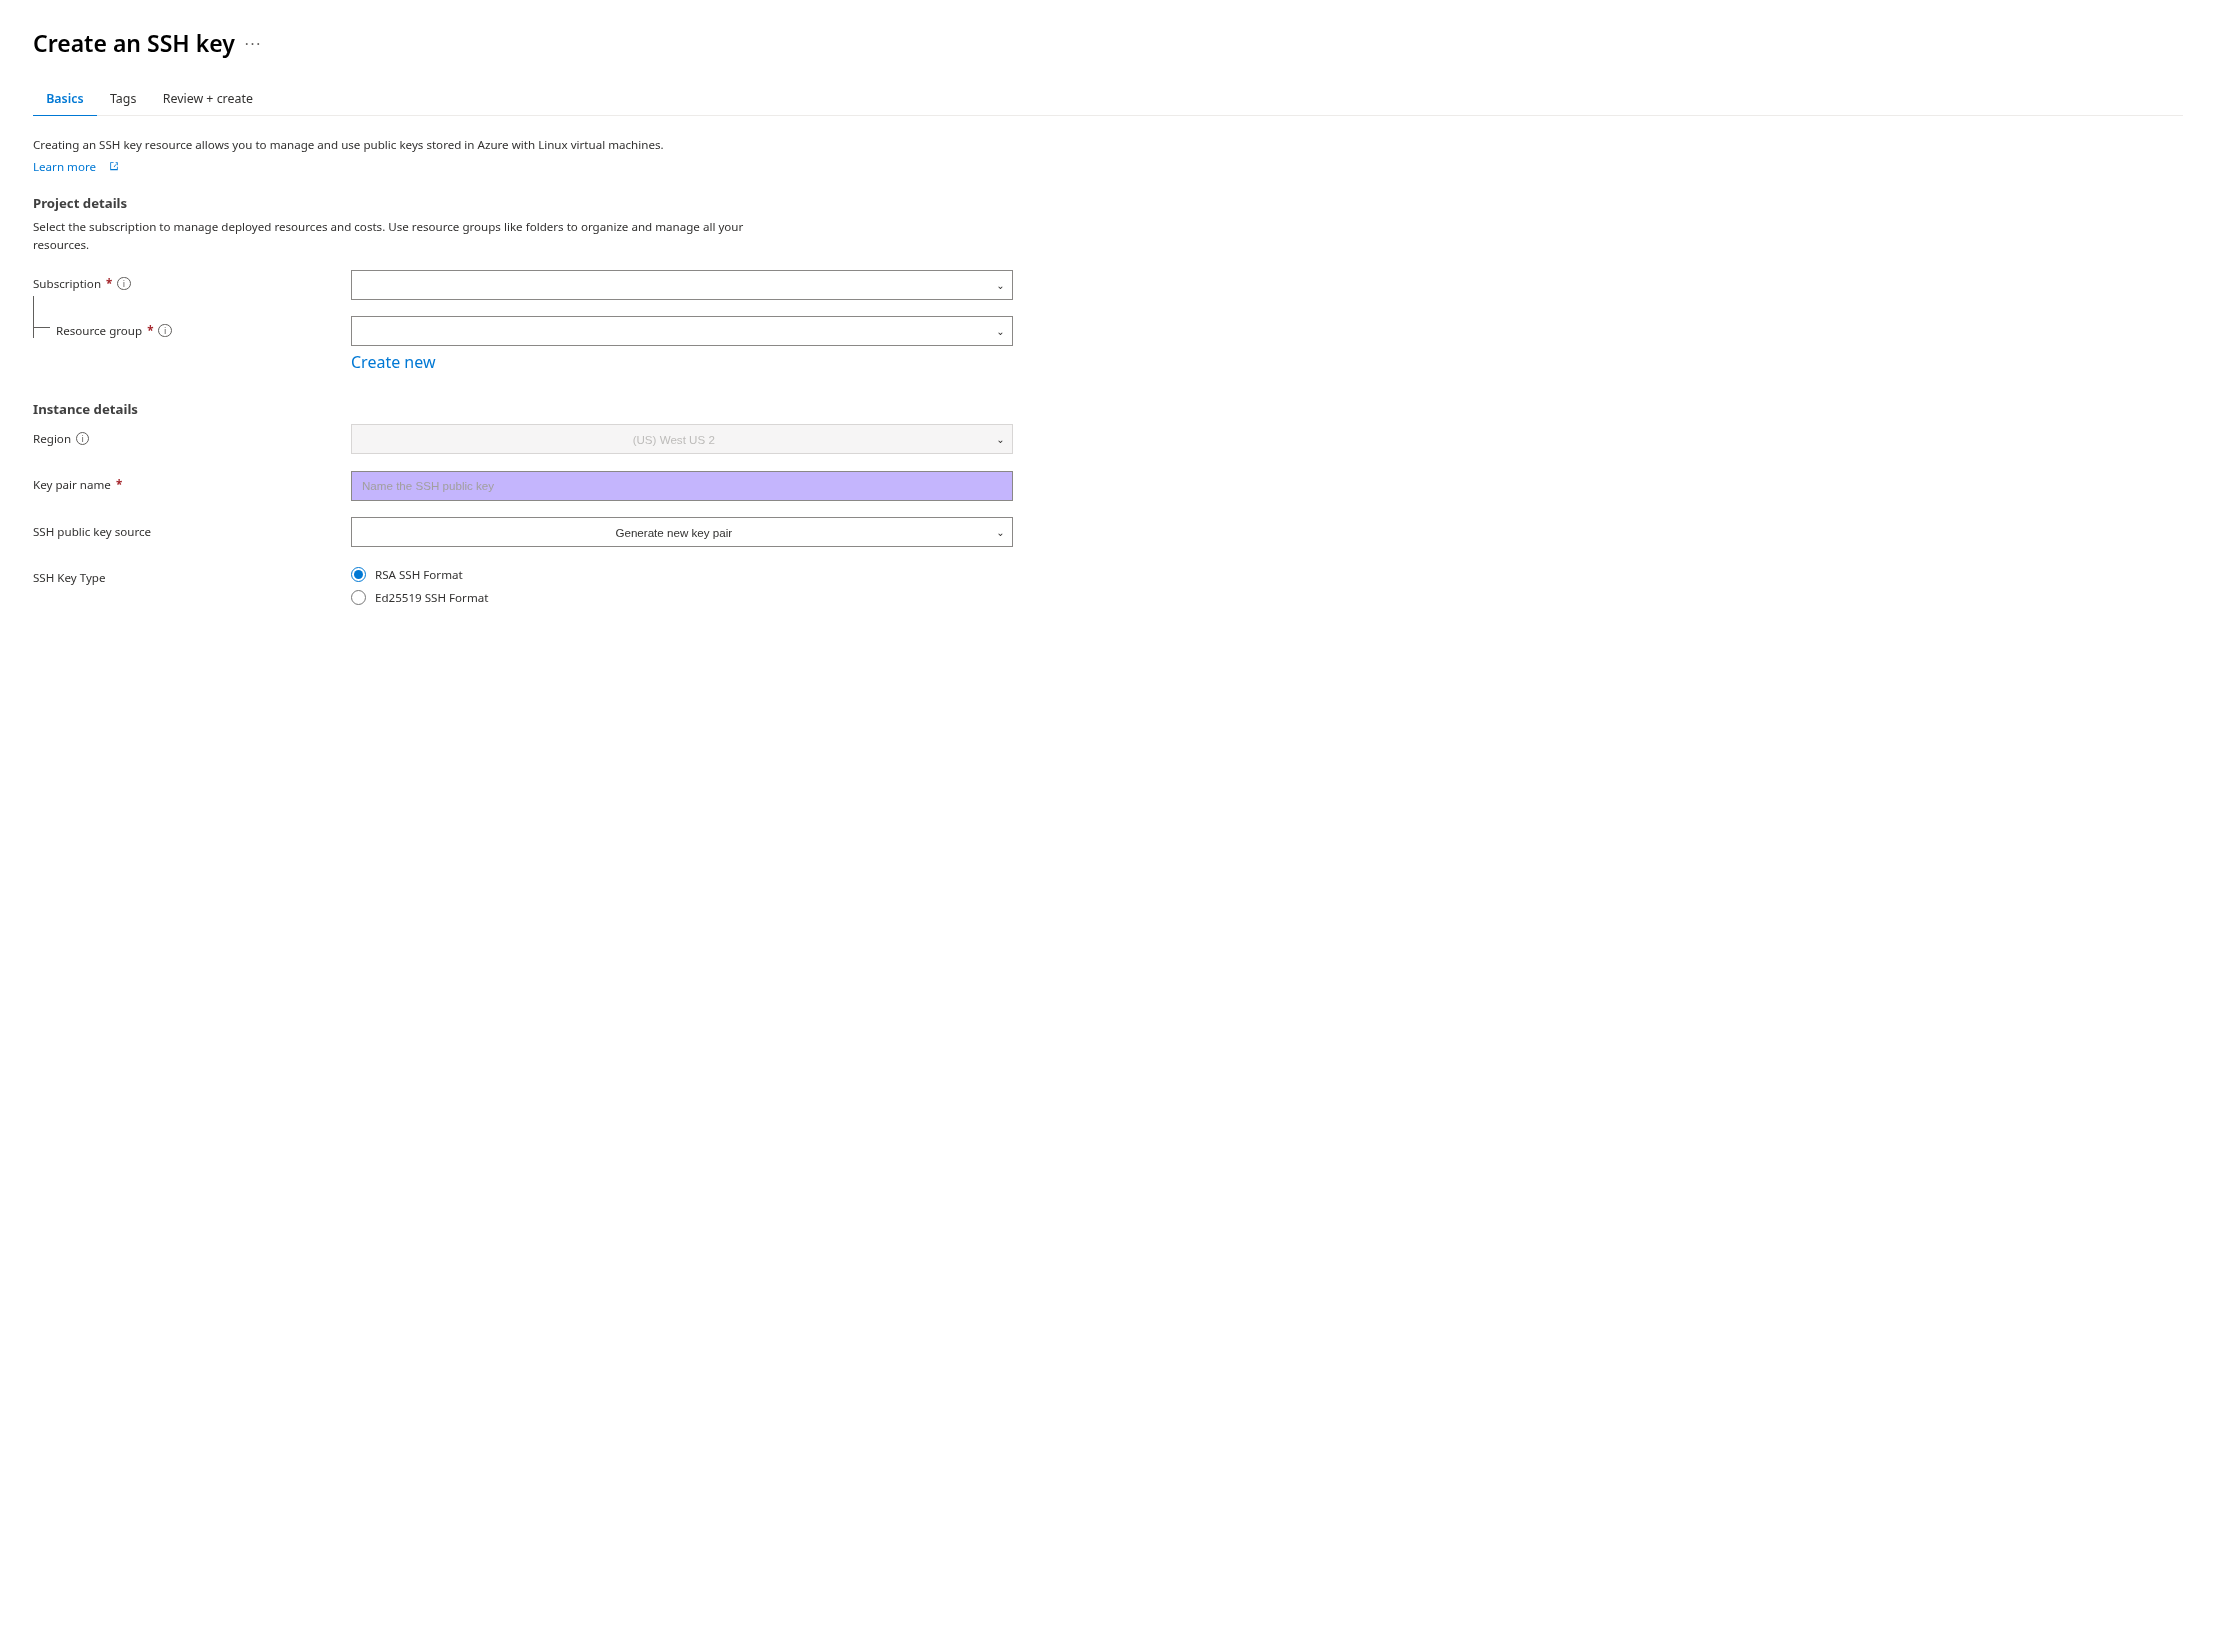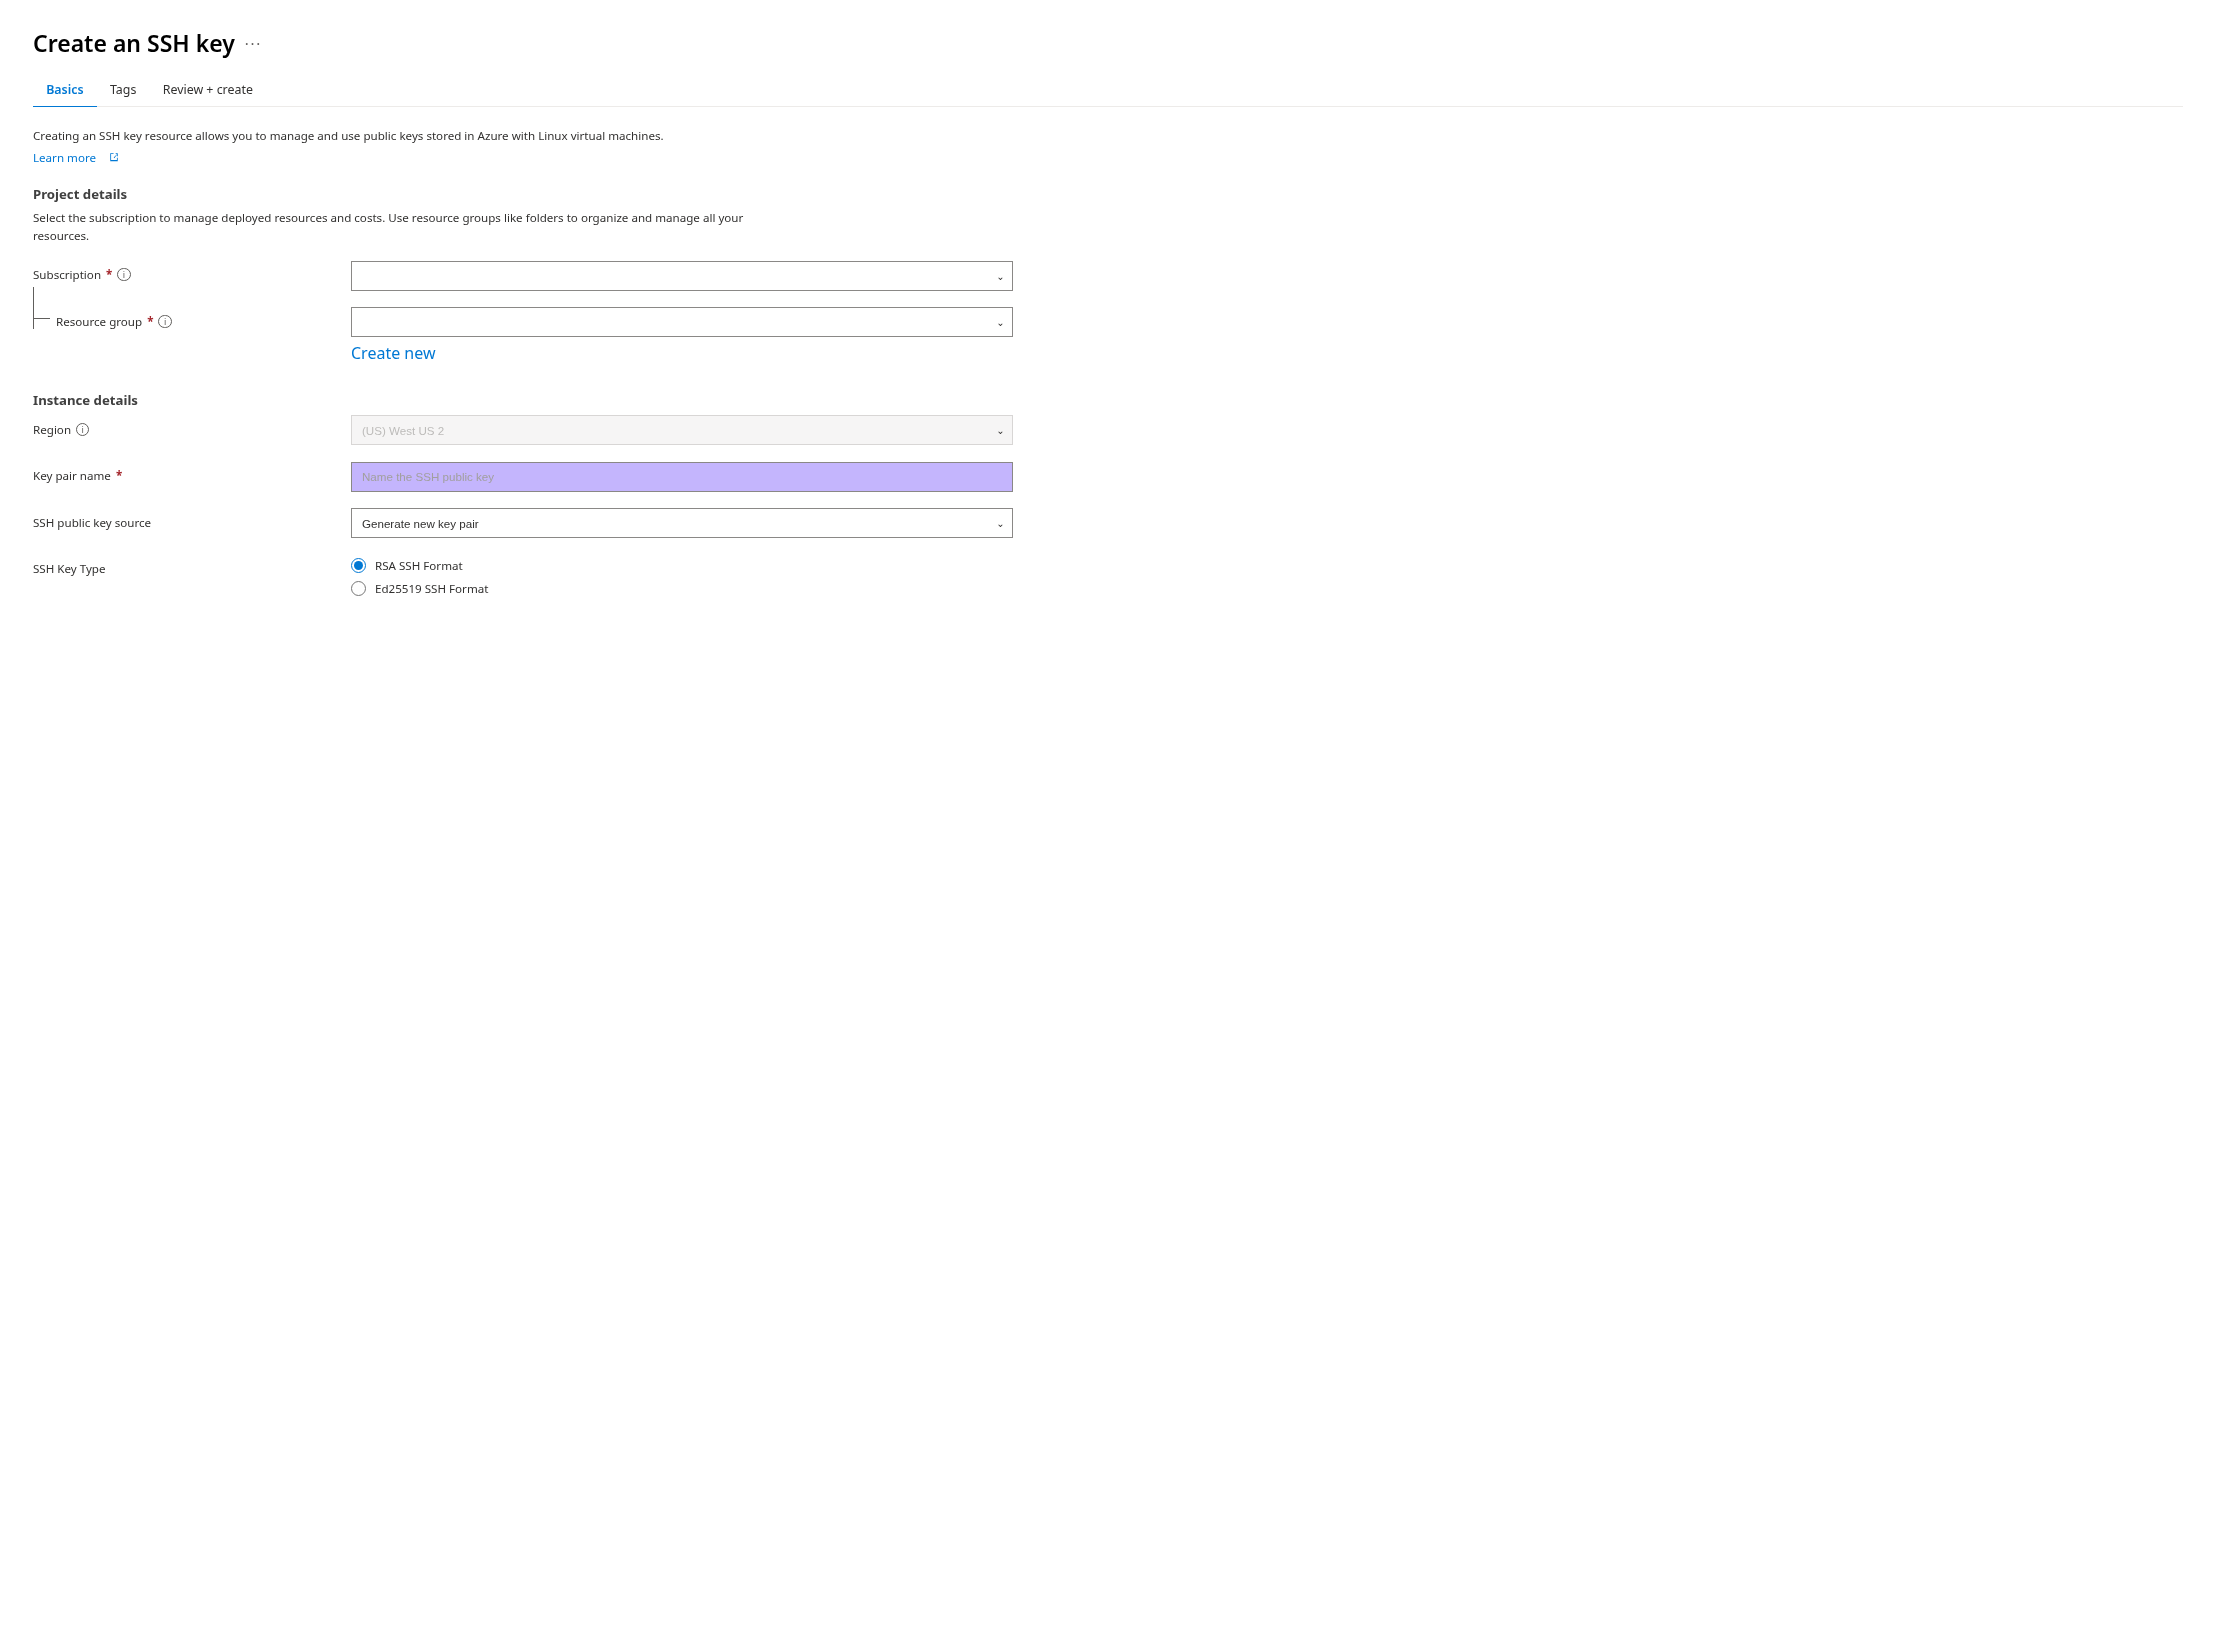--- a/index.html
+++ b/index.html
@@ -7,21 +7,21 @@
       font-family: 'Segoe UI', system-ui, -apple-system, sans-serif;
       font-size: 11.6px;
       color: #323130;
       background: #fff;
       padding: 26.5px 33px;
     }
     .page-title {
       font-size: 23px;
       font-weight: 600;
       color: #000;
-      margin-bottom: 14px;
+      margin-bottom: 23px;
       display: flex;
       align-items: center;
       gap: 10px;
     }
     .page-title-ellipsis {
       font-size: 15px;
       color: #605e5c;
       font-weight: 400;
       letter-spacing: 1.7px;
     }
@@ -144,20 +144,21 @@
       height: 30px;
       border: 0.8px solid #8a8886;
       background: #fff;
       padding: 0 26.5px 0 10px;
       font-size: 11.6px;
       color: #323130;
       appearance: none;
       -webkit-appearance: none;
       cursor: pointer;
       position: relative;
+      text-align: center;
     }
     .dropdown-wrapper {
       position: relative;
       width: 100%;
     }
     .dropdown-arrow {
       position: absolute;
       right: 8.3px;
       top: 50%;
       transform: translateY(-50%);

